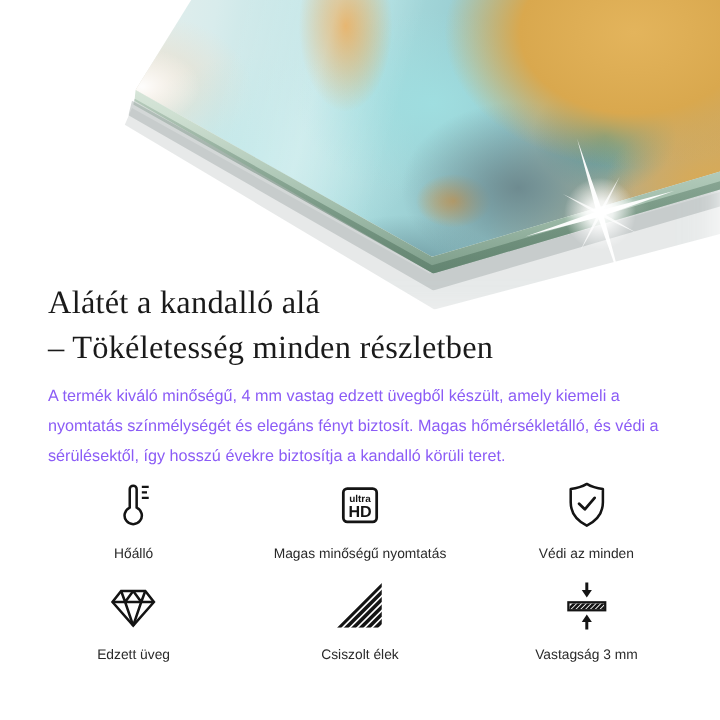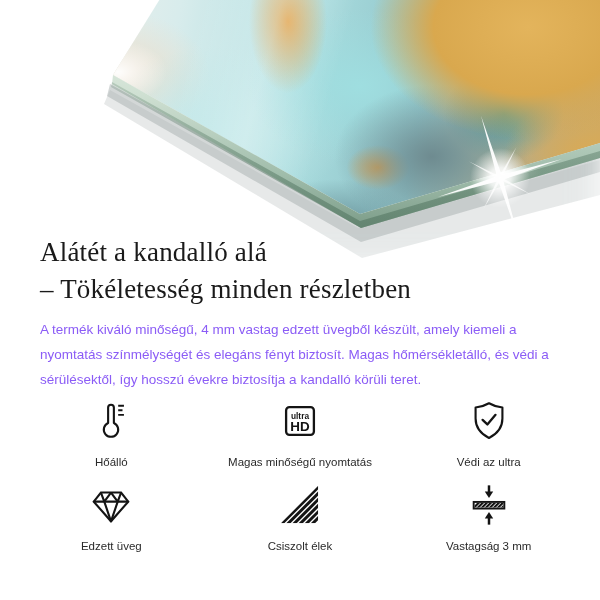--- a/index.html
+++ b/index.html
@@ -139,21 +139,21 @@
       <span class="label">Magas minőségű nyomtatás</span>
     </div>
 
     <div class="feature">
       <div class="icon-wrap">
         <svg class="icon-svg" width="46" height="46" viewBox="0 0 48 48">
           <path d="M24,5.5 C27.5,7.6 32.7,9.3 38,9.9 L38,21.5 C38,30.8 32.3,37.6 24,41.8 C15.7,37.6 10,30.8 10,21.5 L10,9.9 C15.3,9.3 20.5,7.6 24,5.5 Z" stroke-linejoin="round"></path>
           <path d="M17.3,22.8 L22.3,27.6 L30.8,17.6" stroke-width="2.4" stroke-linecap="round" stroke-linejoin="round"></path>
         </svg>
       </div>
-      <span class="label">Védi az ultra</span>
+      <span class="label">Védi az minden</span>
     </div>
 
     <div class="feature">
       <div class="icon-wrap">
         <svg class="icon-svg" width="46" height="46" viewBox="0 0 48 48" stroke-width="2">
           <path d="M13.5,11 L34.5,11 L42,20.5 L24,41 L6,20.5 Z" stroke-linejoin="miter"></path>
           <path d="M6,20.5 L42,20.5"></path>
           <path d="M13.5,11 L17,20.5 L24,41 M24,11 L17,20.5 M24,11 L31,20.5 L24,41 M34.5,11 L31,20.5"></path>
         </svg>
       </div>

